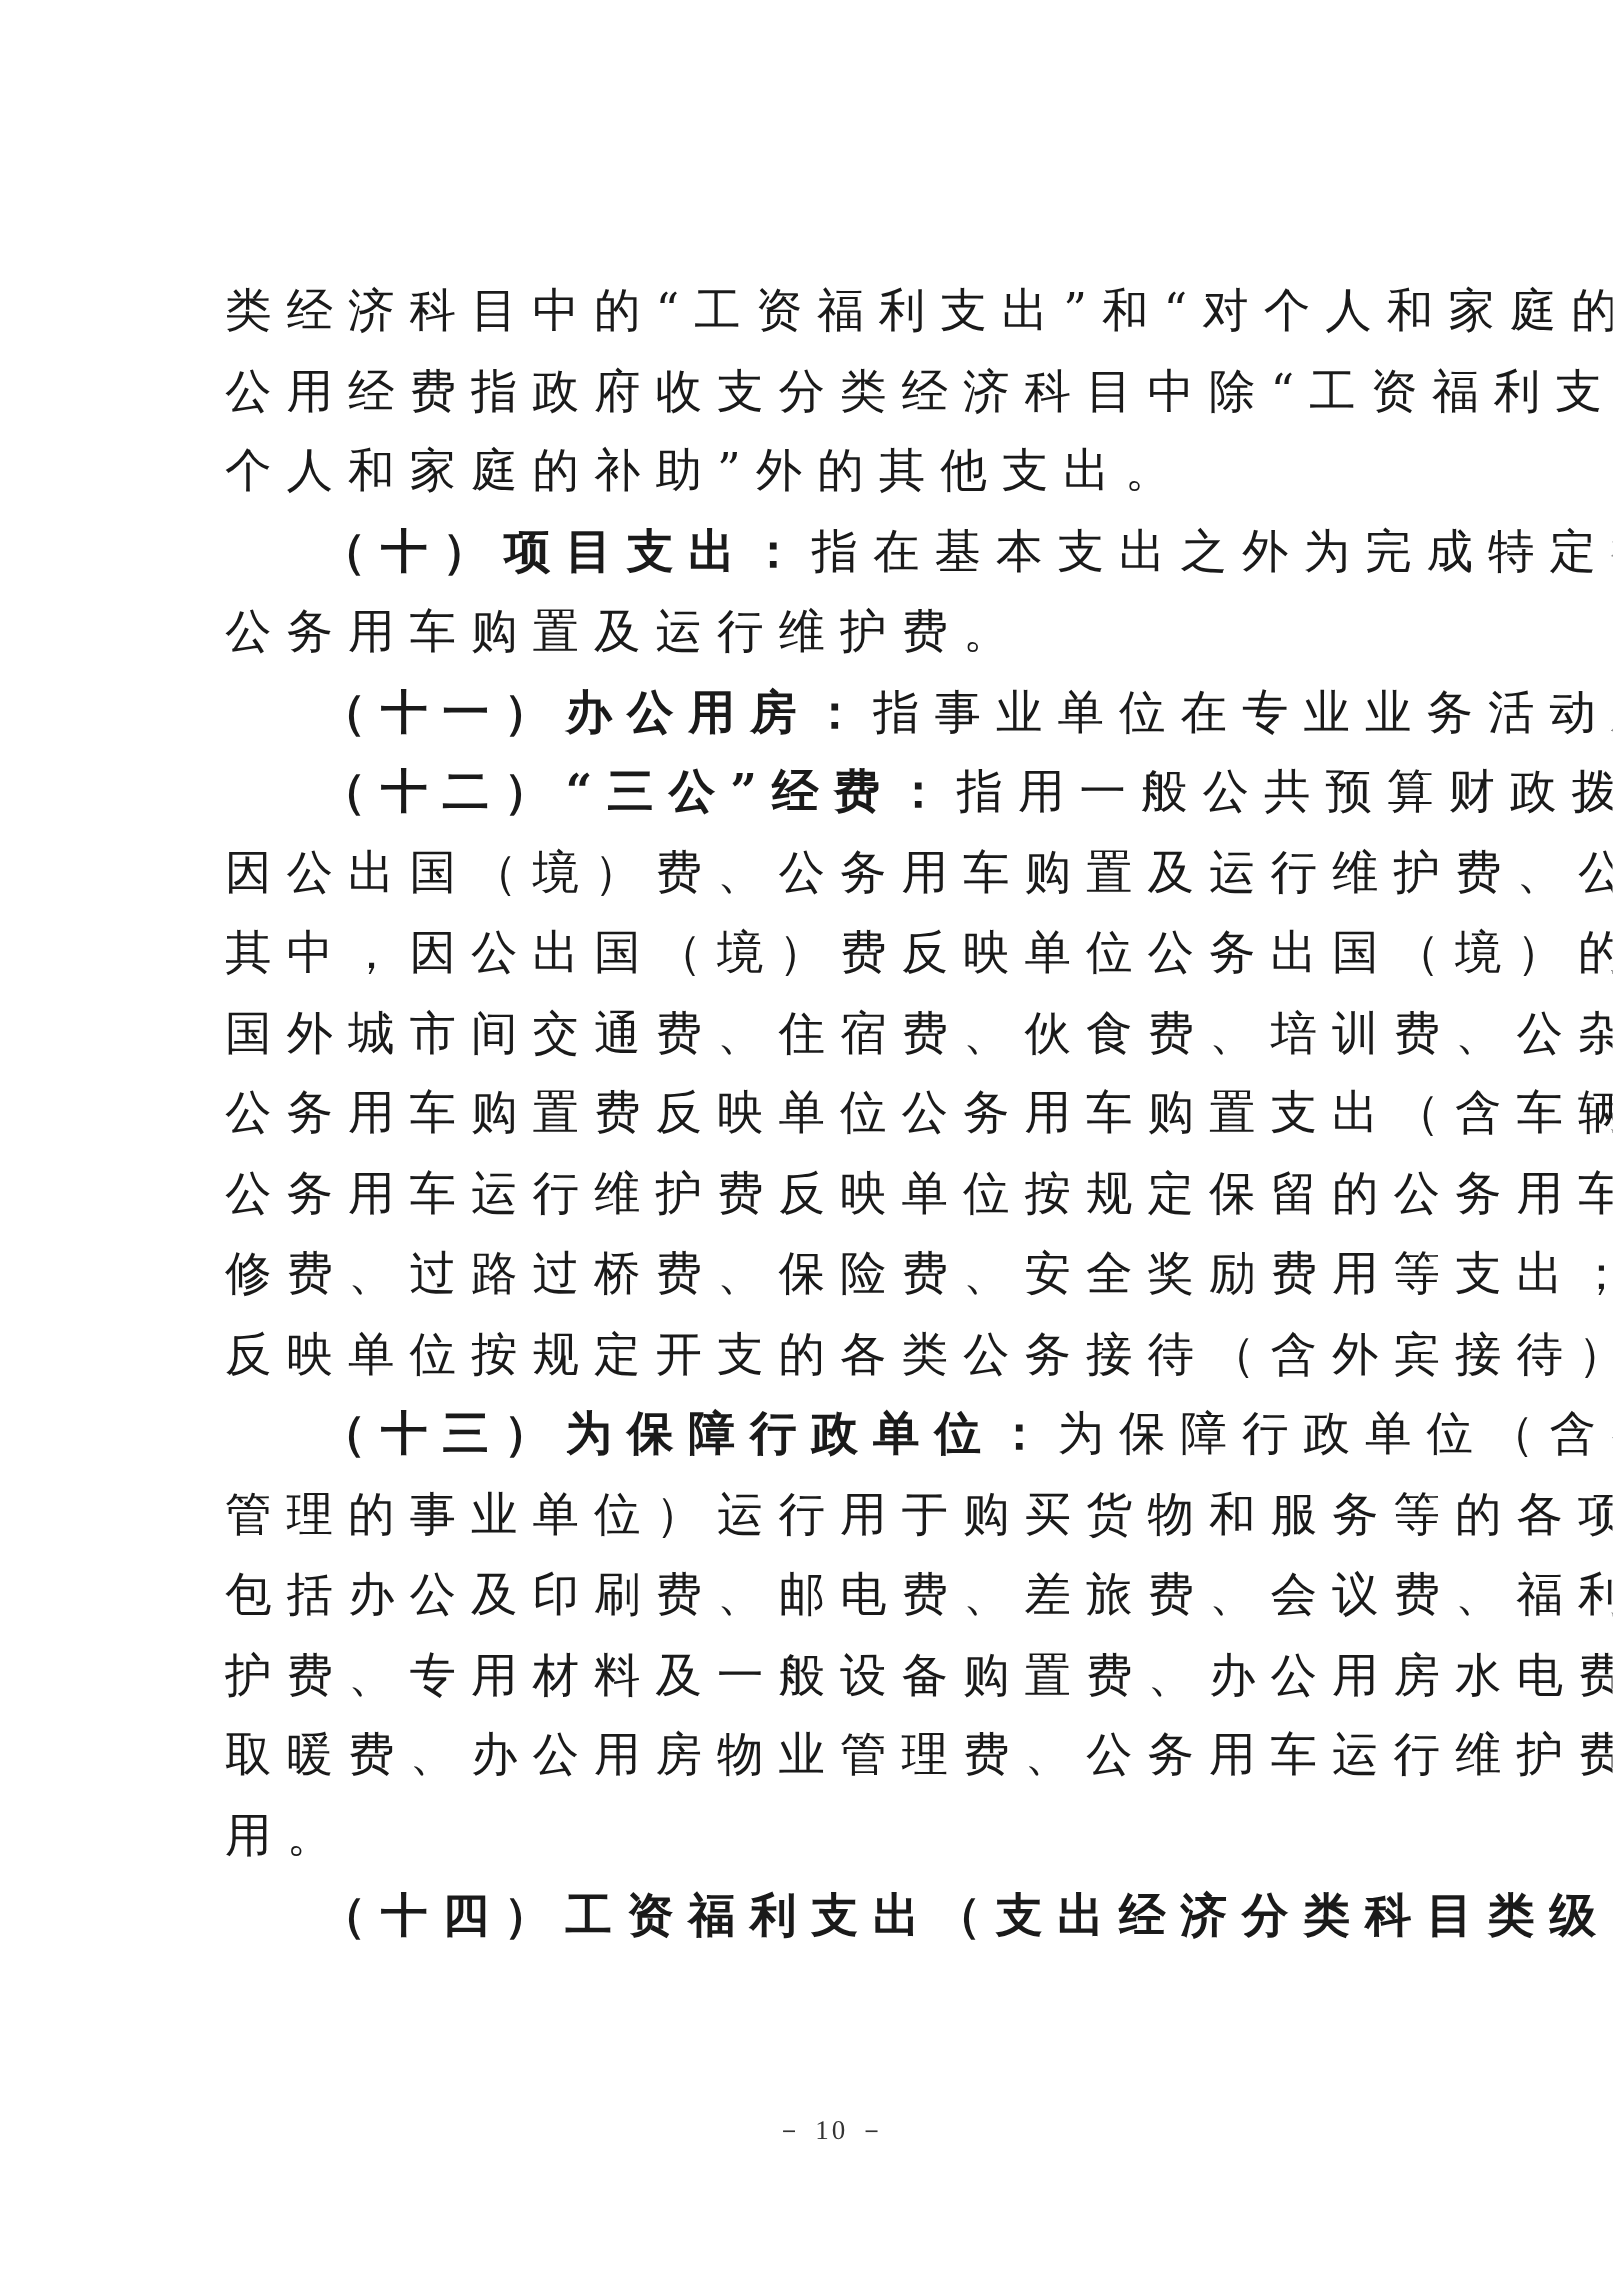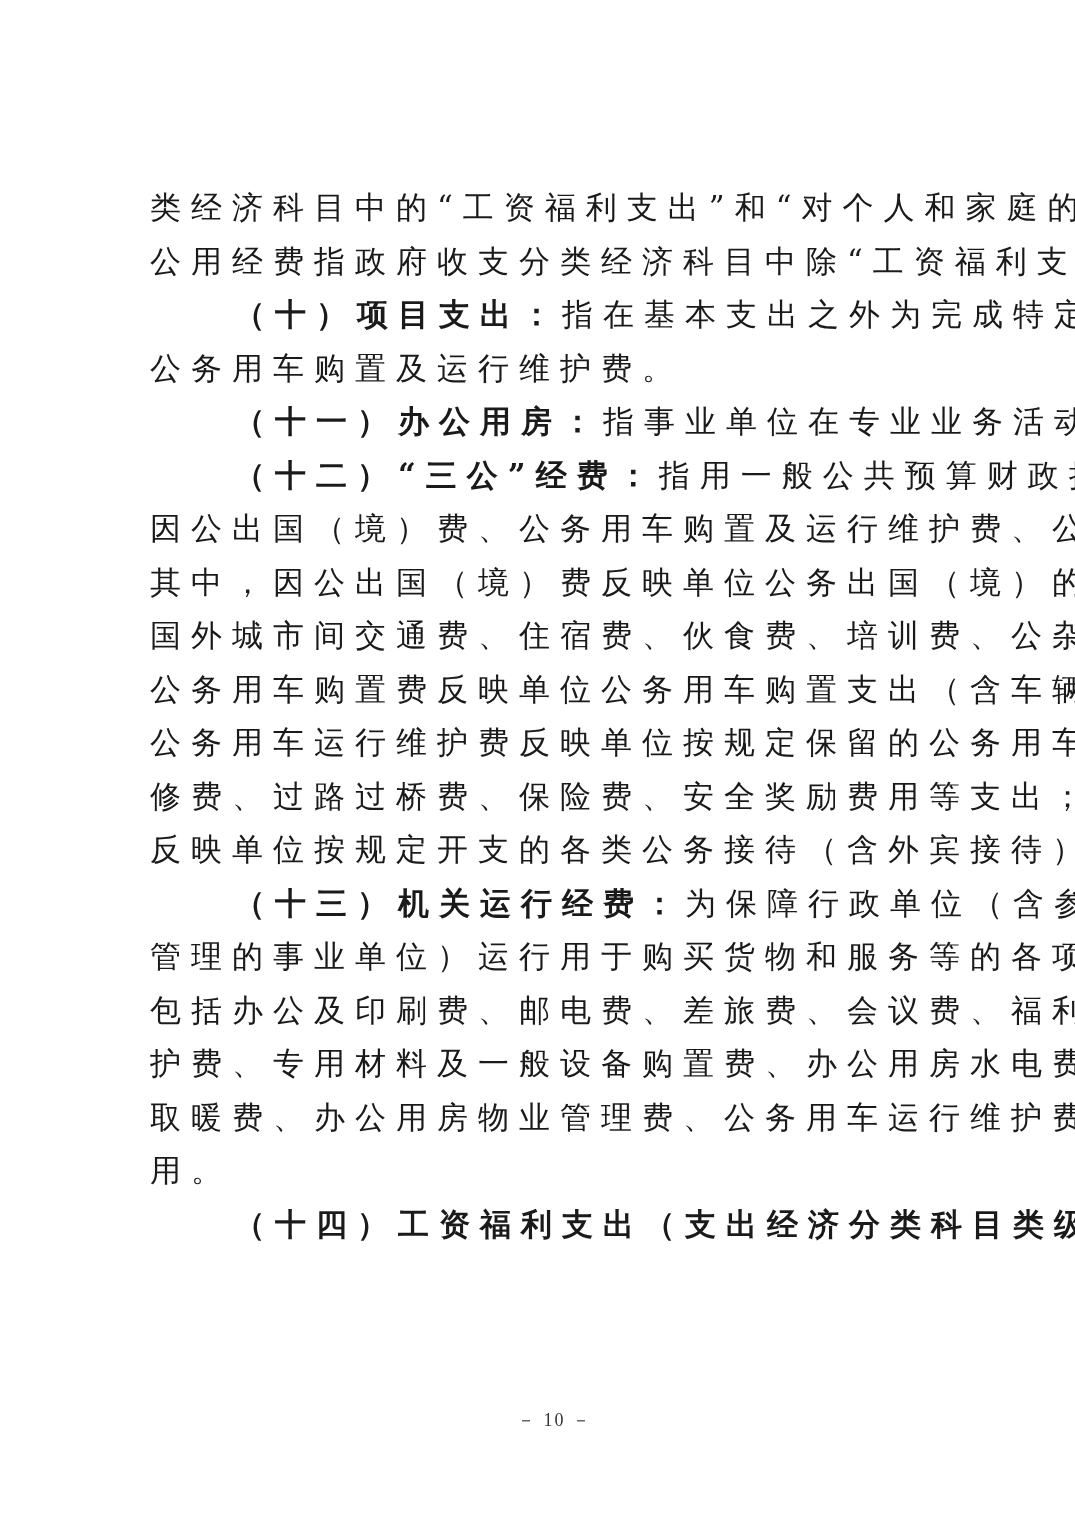--- a/index.html
+++ b/index.html
@@ -2,30 +2,31 @@
 <html><head>
 <meta charset="utf-8">
 <style>
   html, body { margin: 0; padding: 0; background: #ffffff; }
   body { width: 1075px; height: 1520px; position: relative; overflow: hidden;
          font-family: "DejaVu Serif", "Liberation Serif", serif; color: #1a1a1a; }
   .page { position: absolute; left: 150px; top: 181px; width: 800px; }
   .line { height: 53.5px; line-height: 53.5px; font-size: 31px; white-space: nowrap;
           letter-spacing: 10px; overflow: visible; }
   .indent { padding-left: 63px; }
-  .bold { font-weight: bold; margin-left: 21px; }
+  .bold { font-weight: bold; }
   .footer { position: absolute; left: 17px; width: 1075px; top: 1408px; text-align: center;
             font-size: 18px; color: #333; font-family: "Liberation Serif", serif; letter-spacing: 2px; }
 </style>
 </head>
 <body>
 
 <div class="page">
   <div class="line">类经济科目中的“工资福利支出”和“对个人和家庭的补助”；</div>
   <div class="line">公用经费指政府收支分类经济科目中除“工资福利支出”和“对</div>
+  <div class="line">个人和家庭的补助”外的其他支出。</div>
 
   <div>
     <div class="line indent">
       <span class="bold">（十）项目支出：</span><span>指在基本支出之外为完成特定行政任务和</span>
     </div>
     <div class="line">公务用车购置及运行维护费。</div>
   </div>
 
   <div>
     <div class="line indent">
@@ -41,21 +42,21 @@
     <div class="line">其中，因公出国（境）费反映单位公务出国（境）的国际旅费、</div>
     <div class="line">国外城市间交通费、住宿费、伙食费、培训费、公杂费等支出；</div>
     <div class="line">公务用车购置费反映单位公务用车购置支出（含车辆购置税）；</div>
     <div class="line">公务用车运行维护费反映单位按规定保留的公务用车燃料费、维</div>
     <div class="line">修费、过路过桥费、保险费、安全奖励费用等支出；公务接待费</div>
     <div class="line">反映单位按规定开支的各类公务接待（含外宾接待）支出。</div>
   </div>
 
   <div>
     <div class="line indent">
-      <span class="bold">（十三）机关运行经费：</span><span>为保障行政单位（含参照公务员法</span>
+      <span class="bold">（十三）为保障行政单位：</span><span>为保障行政单位（含参照公务员法</span>
     </div>
     <div class="line">管理的事业单位）运行用于购买货物和服务等的各项公用经费，</div>
     <div class="line">包括办公及印刷费、邮电费、差旅费、会议费、福利费、日常维</div>
     <div class="line">护费、专用材料及一般设备购置费、办公用房水电费、办公用房</div>
     <div class="line">取暖费、办公用房物业管理费、公务用车运行维护费以及其他费</div>
     <div class="line">用。</div>
   </div>
 
   <div>
     <div class="line indent">

